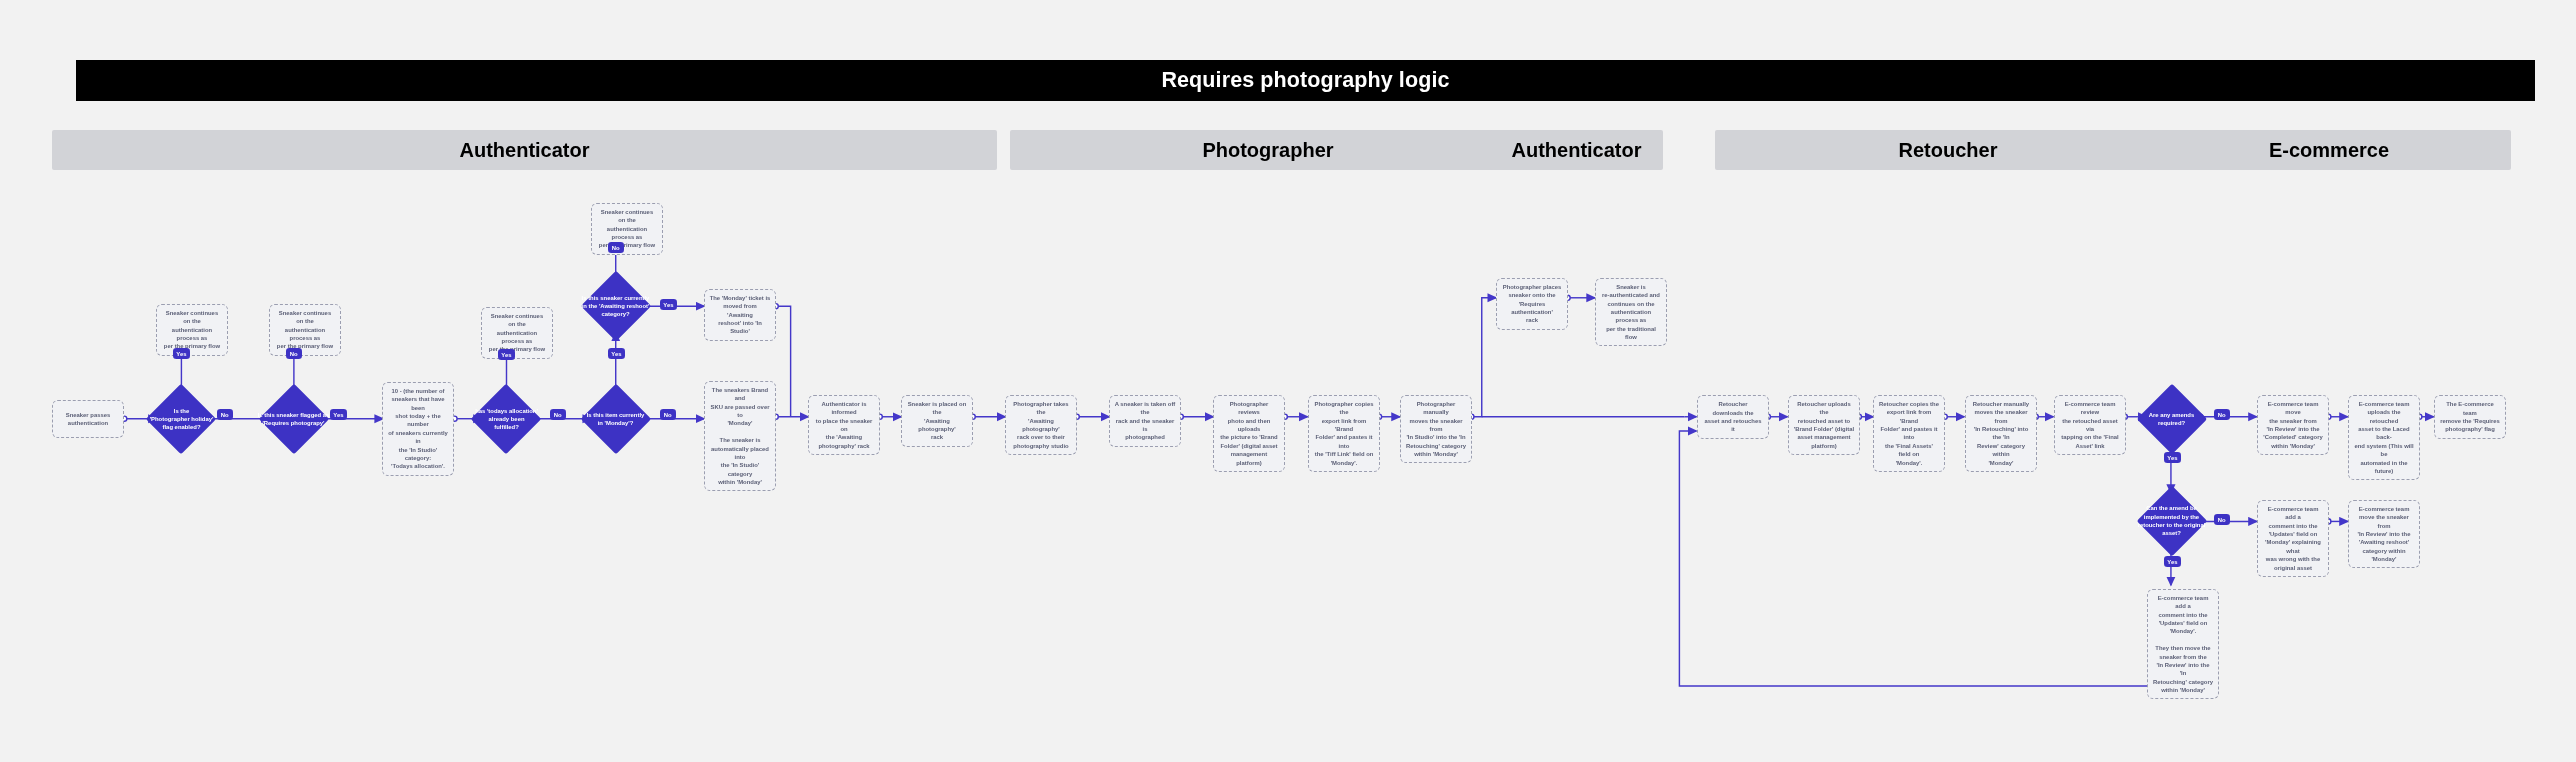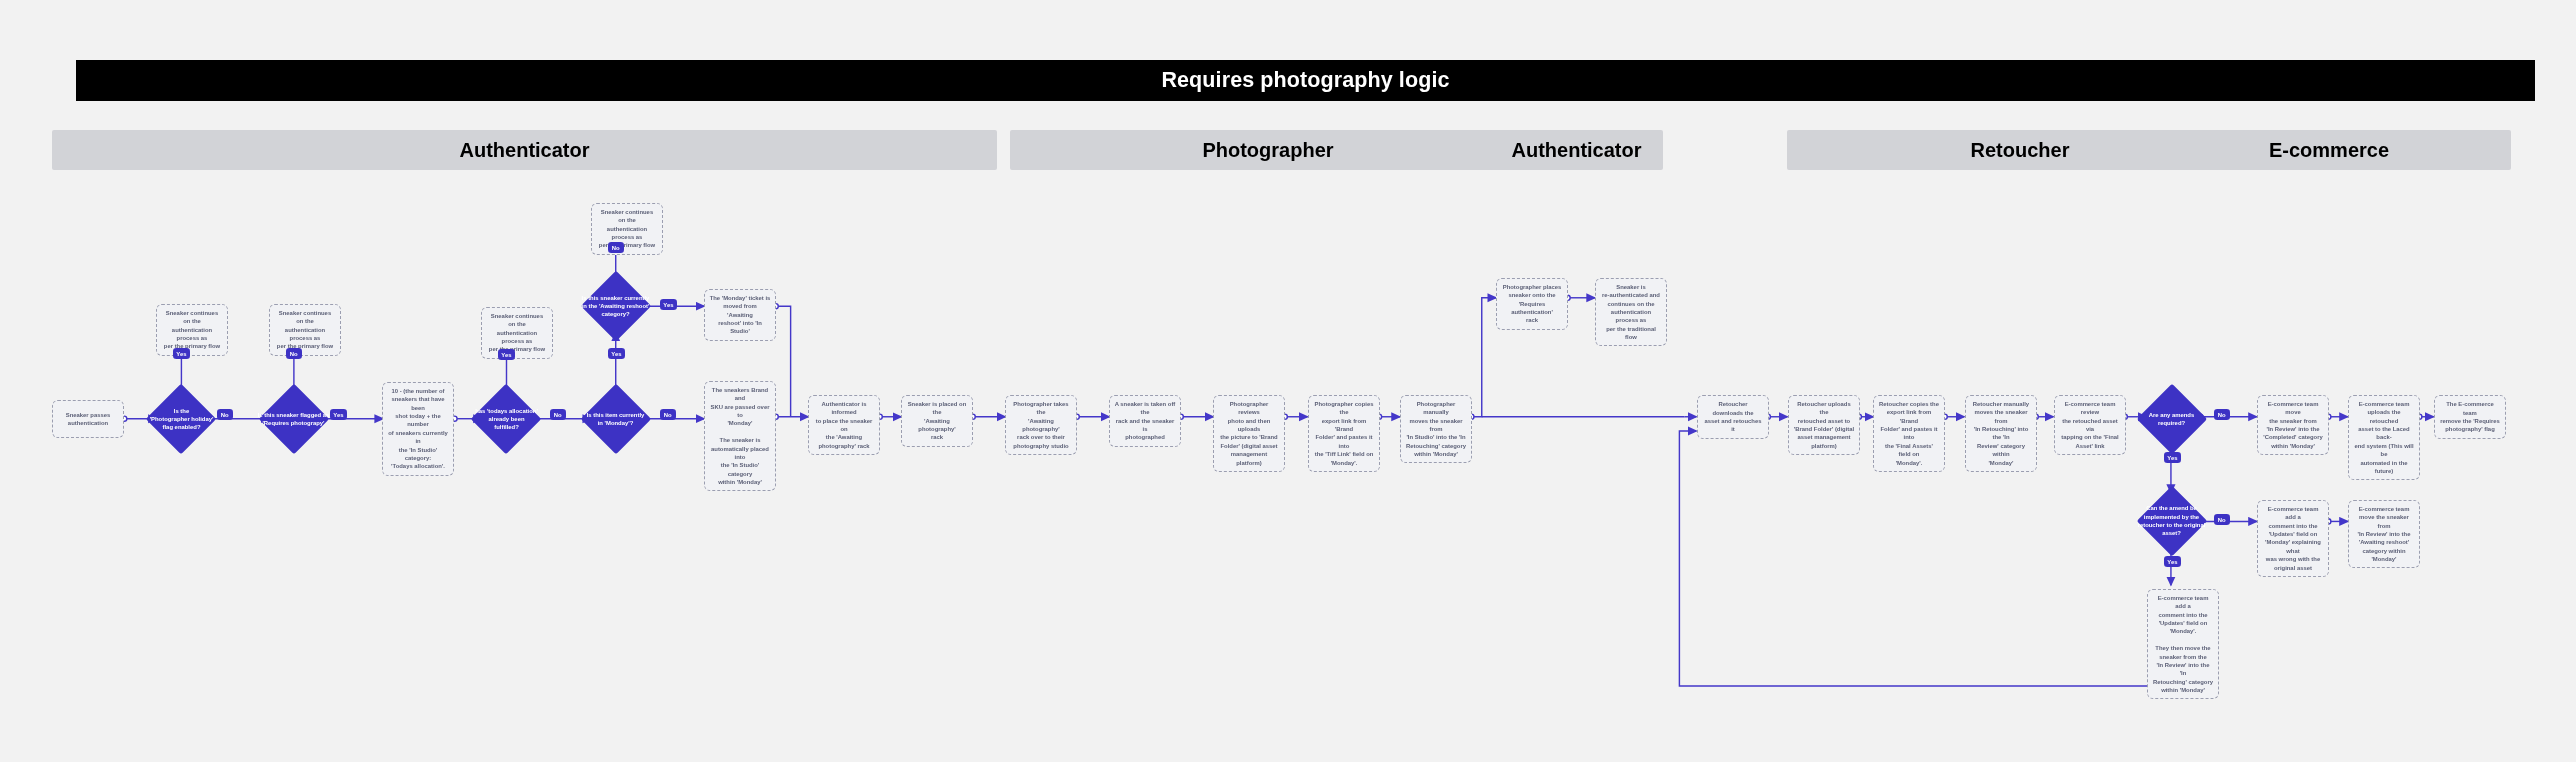--- a/index.html
+++ b/index.html
@@ -123,21 +123,21 @@
   <div id="lanes-host">
       <div class="lane" style="left: 52px; width: 945px;">
         <span>Authenticator</span>
       </div>
       <div class="lane" style="left: 1010px; width: 516px;">
         <span>Photographer</span>
       </div>
       <div class="lane" style="left: 1490px; width: 173px;">
         <span>Authenticator</span>
       </div>
-      <div class="lane" style="left: 1787px; width: 466px; text-align: right;">
+      <div class="lane" style="left: 1715px; width: 466px; text-align: right;">
         <span>Retoucher</span>
       </div>
       <div class="lane" style="left: 2147px; width: 364px;">
         <span>E-commerce</span>
       </div>
     </div>
 
   <svg id="wires" viewBox="0 0 3960 1172" width="2576" height="762">
     <defs>
       <marker id="ah" markerWidth="7" markerHeight="7" refX="6" refY="3.2" orient="auto">

